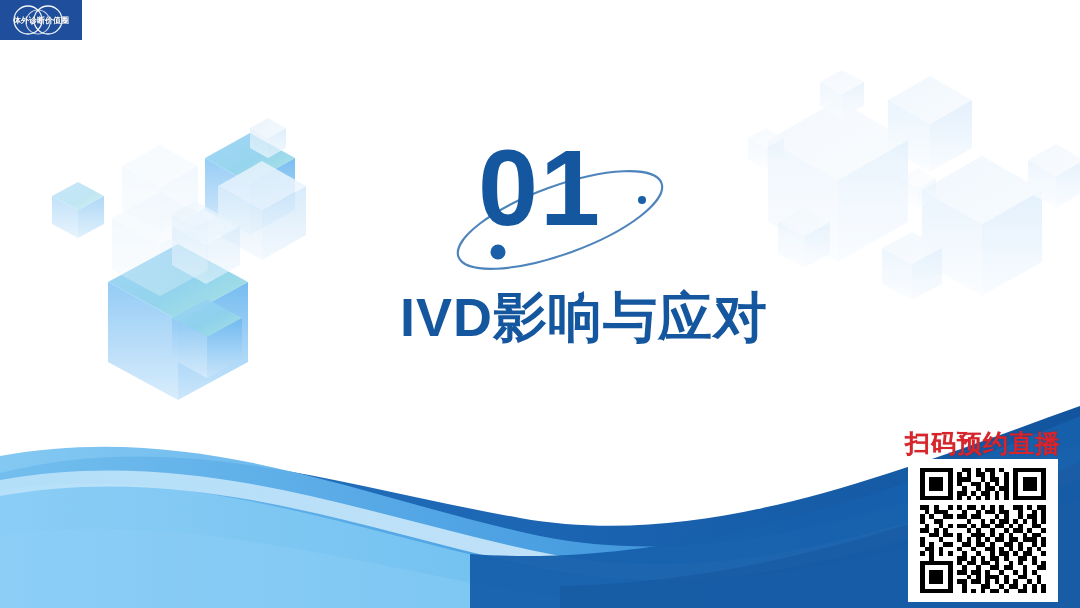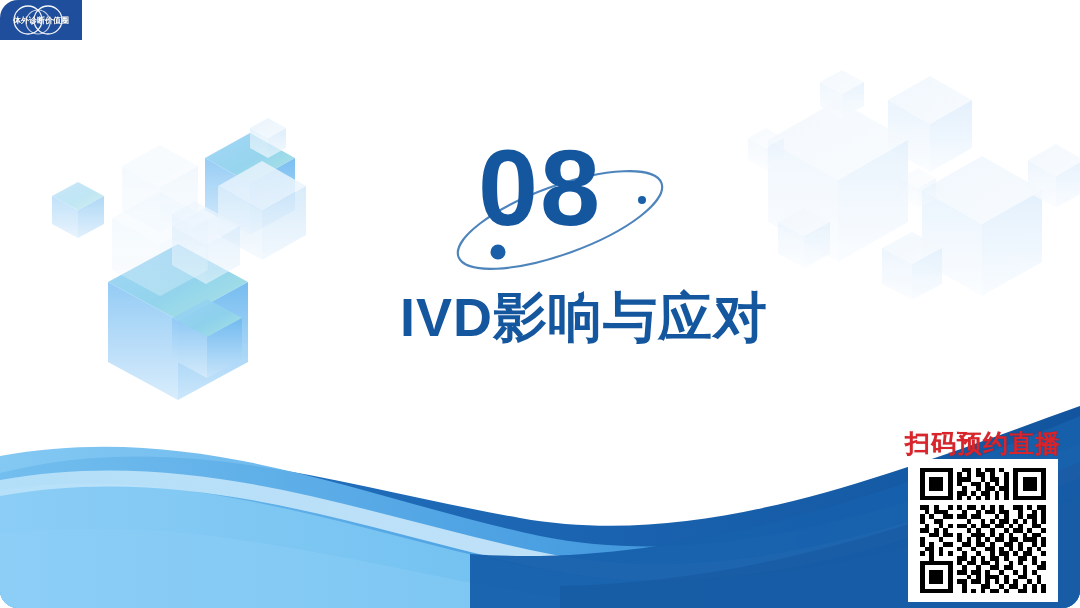--- a/index.html
+++ b/index.html
@@ -11,21 +11,20 @@
   body {
     font-family: "Liberation Sans", "DejaVu Sans", sans-serif;
   }
 
   .slide {
     position: relative;
     width: 1080px;
     height: 608px;
     background: #ffffff;
     overflow: hidden;
-    border-radius: 18px;
   }
 
   
   .cube-layer {
     position: absolute;
     left: 0;
     top: 0;
     width: 1080px;
     height: 608px;
     pointer-events: none;
@@ -355,21 +354,21 @@
   <div class="title-block">
 
     <svg class="orbit-svg" viewBox="0 0 240 140" xmlns="http://www.w3.org/2000/svg">
       <g transform="rotate(-20 120 70)">
         <ellipse cx="120" cy="70" rx="108" ry="34" fill="none" stroke="#2E6FB0" stroke-width="2.1" opacity="0.85"></ellipse>
       </g>
       <circle cx="58" cy="102" r="7.5" fill="#1A5FA8"></circle>
       <circle cx="202" cy="50" r="4" fill="#1A5FA8"></circle>
     </svg>
 
-    <div class="section-number">08</div>
+    <div class="section-number">01</div>
     <div class="section-title">IVD影响与应对</div>
   </div>
 
   <div class="qr-block">
     <div class="qr-caption">扫码预约直播</div>
     <div class="qr-frame">
       <svg width="142" height="135" viewBox="0 0 29 29" shape-rendering="crispEdges" xmlns="http://www.w3.org/2000/svg">
         <rect width="29" height="29" fill="#ffffff"></rect>
         <g fill="#000000">
 

